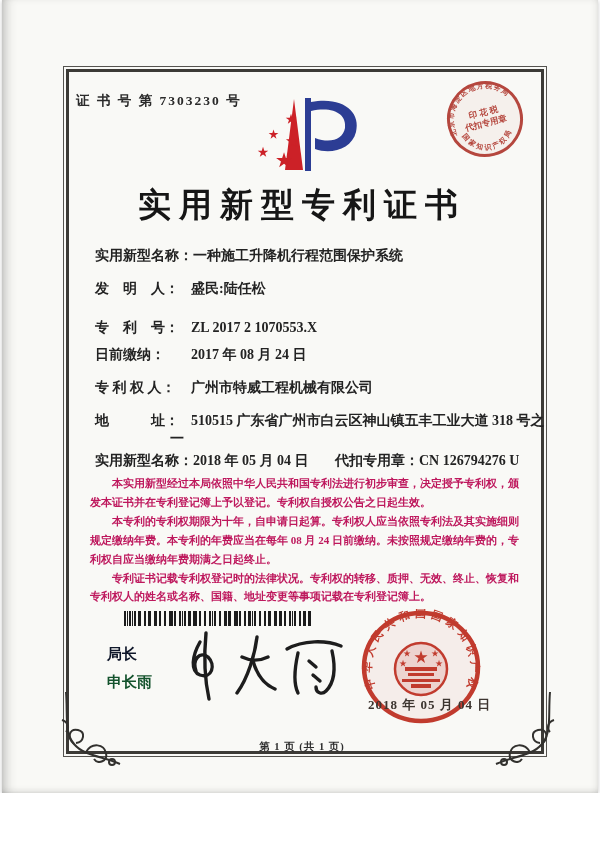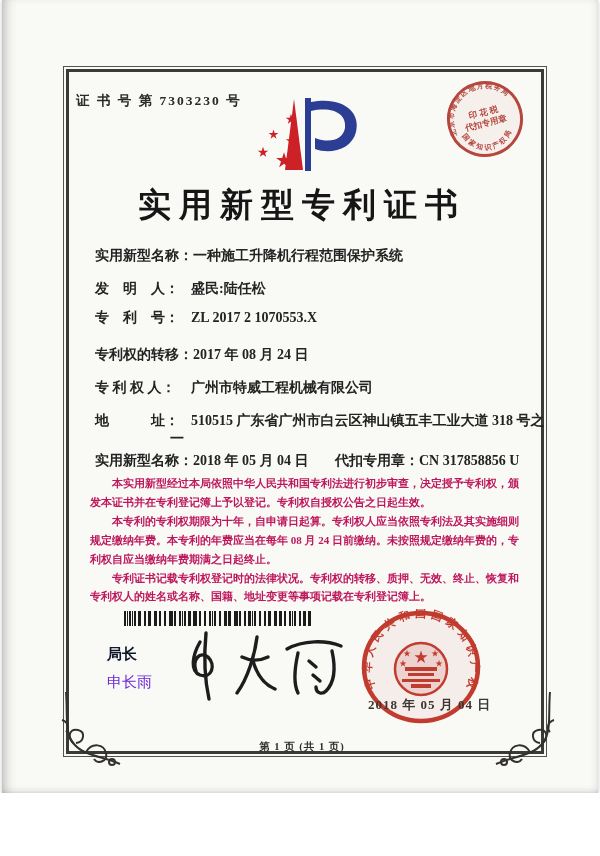--- a/index.html
+++ b/index.html
@@ -30,39 +30,39 @@
     font-size:13.5px;letter-spacing:2px;color:#2a2a2a;font-weight:600;
   }
   .logo{position:absolute;left:233px;top:96px;}
   .title{
     position:absolute;left:0;top:183px;width:600px;text-align:center;
     font-size:33px;font-weight:700;letter-spacing:8px;color:#161616;
   }
   .fields{position:absolute;left:93px;top:0;width:440px;font-size:14px;color:#232323;font-weight:600;}
   .frow{position:absolute;left:0;white-space:nowrap;}
   .frow .lab{display:inline-block;min-width:96px;}
-  .r1{top:247px}.r2{top:280px}.r3{top:309px}.r4{top:346px}.r5{top:379px}.r6{top:412px}
+  .r1{top:247px}.r2{top:280px}.r3{top:319px}.r4{top:346px}.r5{top:379px}.r6{top:412px}
   .addr2{position:absolute;left:75px;top:430px;}
   .r7{top:452px}
   .grant-no{position:absolute;left:240px;top:0;white-space:nowrap;}
   .paras{
     position:absolute;left:88px;top:474px;width:429px;
     font-size:11px;line-height:1.72;text-align:justify;color:#be185d;font-weight:600;
   }
   .paras p{margin:0;text-indent:2em;}
   .barcode{
     position:absolute;left:122px;top:611px;width:187px;height:15px;
     background:
       repeating-linear-gradient(90deg,#1c1c1c 0 2px,transparent 2px 5px),
       repeating-linear-gradient(90deg,#1c1c1c 0 1px,transparent 1px 8px),
       repeating-linear-gradient(90deg,transparent 0 3px,#1c1c1c 3px 4px,transparent 4px 11px);
   }
   .signer-title{position:absolute;left:105px;top:645px;font-size:15px;font-weight:700;color:#0f172a;
     font-family:"Liberation Sans","DejaVu Sans",sans-serif;}
-  .signer-name{position:absolute;left:105px;top:673px;font-size:15px;font-weight:400;color:#6d28d9;
+  .signer-name{position:absolute;left:105px;top:673px;font-size:15px;font-weight:700;color:#14532d;
     font-family:"Liberation Sans","DejaVu Sans",sans-serif;}
   .signature{position:absolute;left:178px;top:626px;}
   .seal{position:absolute;left:357px;top:609px;}
   .seal-date{
     position:absolute;left:366px;top:696px;font-size:13px;font-weight:700;
     letter-spacing:1px;color:#3d3530;z-index:5;
   }
   .page-footer{
     position:absolute;left:0;top:740px;width:600px;text-align:center;
     font-size:10.5px;color:#2e2e2e;letter-spacing:1px;font-weight:600;
@@ -117,33 +117,33 @@
     <div class="frow r1">
       <span class="lab">实用新型名称：</span><span>一种施工升降机行程范围保护系统</span>
     </div>
     <div class="frow r2">
       <span class="lab">发　明　人：</span><span>盛民:陆任松</span>
     </div>
     <div class="frow r3">
       <span class="lab">专　利　号：</span><span>ZL 2017 2 1070553.X</span>
     </div>
     <div class="frow r4">
-      <span class="lab">专利权的转移：</span><span>2017 年 08 月 24 日</span>
+      <span class="lab">日前缴纳：</span><span>2017 年 08 月 24 日</span>
     </div>
     <div class="frow r5">
       <span class="lab">专 利 权 人：</span><span>广州市特威工程机械有限公司</span>
     </div>
     <div class="frow r6">
       <span class="lab">地　　　址：</span><span>510515 广东省广州市白云区神山镇五丰工业大道 318 号之</span>
     </div>
     <div class="addr2">一</div>
     <div class="frow r7">
       <span>实用新型名称：</span><span>2018 年 05 月 04 日</span>
       <span class="grant-no">
-        <span>代扣专用章：</span><span>CN 317858856 U</span>
+        <span>代扣专用章：</span><span>CN 126794276 U</span>
       </span>
     </div>
   </div>
 
   <div class="paras">
     <p>本实用新型经过本局依照中华人民共和国专利法进行初步审查，决定授予专利权，颁发本证书并在专利登记簿上予以登记。专利权自授权公告之日起生效。</p>
     <p>本专利的专利权期限为十年，自申请日起算。专利权人应当依照专利法及其实施细则规定缴纳年费。本专利的年费应当在每年 08 月 24 日前缴纳。未按照规定缴纳年费的，专利权自应当缴纳年费期满之日起终止。</p>
     <p>专利证书记载专利权登记时的法律状况。专利权的转移、质押、无效、终止、恢复和专利权人的姓名或名称、国籍、地址变更等事项记载在专利登记簿上。</p>
   </div>
 

